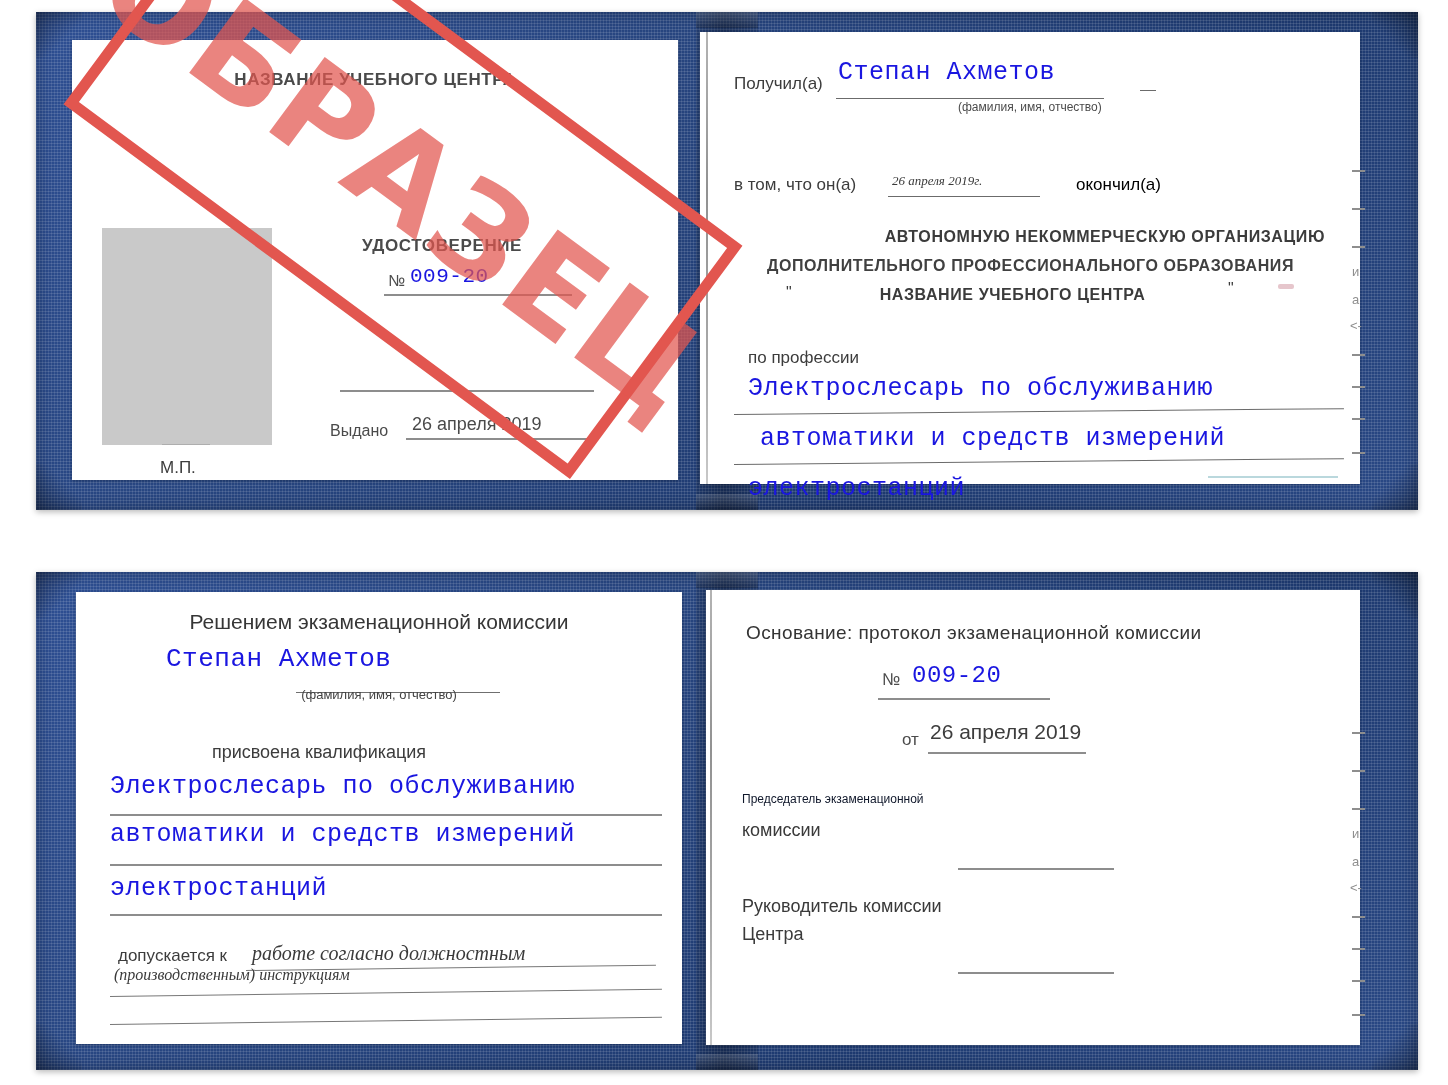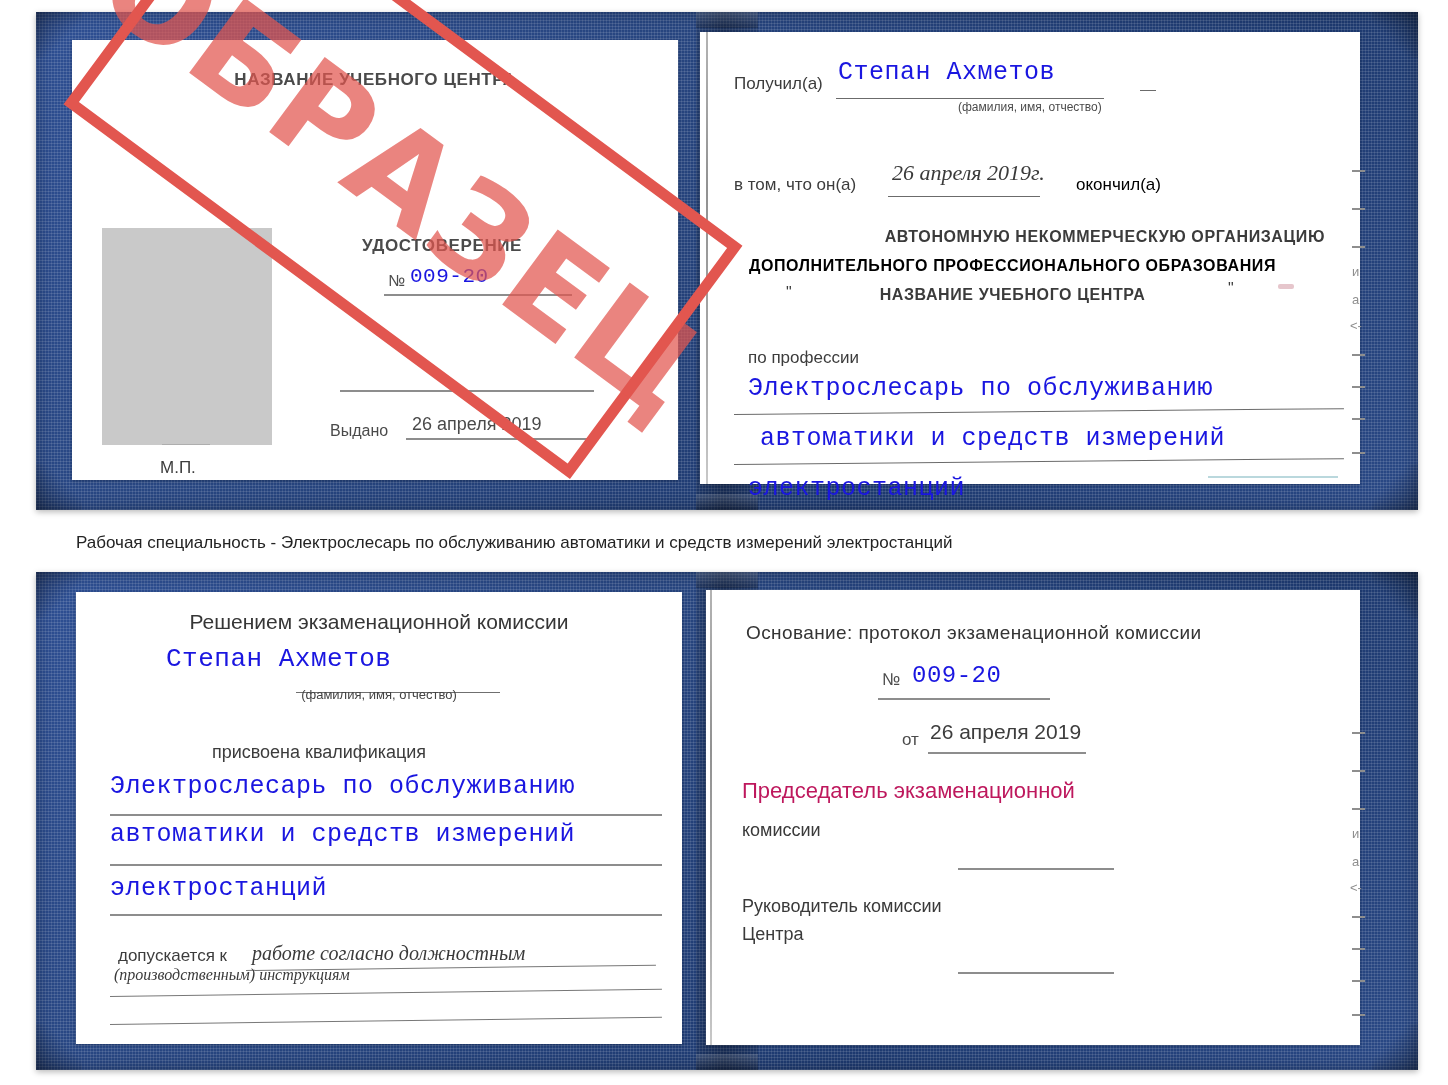--- a/index.html
+++ b/index.html
@@ -152,26 +152,26 @@
   <div class="paper right-page" style="left:700px;top:32px;width:660px;height:452px;">
     <div class="inner-gutter" style="left:6px;"></div>
 
     <div class="t" style="left:34px;top:42px;font-size:17px;color:#3c3c3c;">Получил(а)</div>
     <div class="t hand" style="left:138px;top:26px;font-size:25px;">Степан Ахметов</div>
     <div class="rule dark" style="left:136px;top:66px;width:268px;"></div>
     <div class="t" style="left:258px;top:68px;font-size:12px;color:#4b4b4b;">(фамилия, имя, отчество)</div>
     <div class="rule dark" style="left:440px;top:58px;width:16px;"></div>
 
     <div class="t" style="left:34px;top:143px;font-size:17px;color:#3c3c3c;">в том, что он(а)</div>
-    <div class="t ital" style="left:192px;top:128px;font-size:22px;text-align:center;">26 апреля 2019г.</div>
+    <div class="t ital" style="left:192px;top:141px;font-size:13px;text-align:center;">26 апреля 2019г.</div>
     <div class="rule dark" style="left:188px;top:164px;width:152px;"></div>
     <div class="t" style="left:376px;top:143px;font-size:17px;color:#000000;">окончил(а)</div>
 
     <div class="t caps" style="left:0;top:196px;width:625px;text-align:right;font-size:16px;color:#3b3b3b;">АВТОНОМНУЮ НЕКОММЕРЧЕСКУЮ ОРГАНИЗАЦИЮ</div>
-    <div class="t caps" style="left:0;top:225px;width:625px;text-align:center;font-size:16px;color:#000000;">ДОПОЛНИТЕЛЬНОГО ПРОФЕССИОНАЛЬНОГО ОБРАЗОВАНИЯ</div>
+    <div class="t caps" style="left:18px;top:225px;width:625px;text-align:center;font-size:16px;color:#404040;">ДОПОЛНИТЕЛЬНОГО ПРОФЕССИОНАЛЬНОГО ОБРАЗОВАНИЯ</div>
     <div class="t" style="left:86px;top:252px;font-size:16px;color:#3b3b3b;">"</div>
     <div class="t caps" style="left:0;top:254px;width:625px;text-align:center;font-size:16px;color:#3b3b3b;">НАЗВАНИЕ УЧЕБНОГО ЦЕНТРА</div>
     <div class="t" style="left:528px;top:248px;font-size:16px;color:#3b3b3b;">"</div>
 
     <div class="t" style="left:48px;top:316px;font-size:17px;color:#3c3c3c;">по профессии</div>
 
     <div class="t hand" style="left:48px;top:342px;font-size:25px;">Электрослесарь по обслуживанию</div>
     <div class="rule dark tilt1" style="left:34px;top:382px;width:610px;"></div>
 
     <div class="t hand" style="left:60px;top:392px;font-size:25px;">автоматики и средств измерений</div>
@@ -194,21 +194,20 @@
     <div class="bleed-dash" style="left:4px;top:218px;"></div>
     <div class="bleed-dash" style="left:4px;top:250px;"></div>
     <div class="bleed-dash" style="left:4px;top:284px;"></div>
   </div>
 
   <div class="watermark" style="left:88px;top:30px;width:630px;height:290px;transform:rotate(36.5deg);">
     <div class="wm-frame"></div>
     <div class="wm-text" style="font-size:128px;">ОБРАЗЕЦ</div>
   </div>
 
-  <div class="caption" style="left:76px;top:530px;">Рабочая специальность - Электрослесарь по обслуживанию автоматики и средств измерений электростанций</div>
 
   <div class="book" style="left:36px;top:572px;width:1382px;height:498px;">
     <div class="book-inner-shadow"></div>
     <div class="fold tl"></div>
     <div class="fold tr"></div>
     <div class="fold bl"></div>
     <div class="fold br"></div>
     <div class="spine" style="left:660px;"></div>
     <div class="spine-tab" style="left:660px;top:0;"></div>
     <div class="spine-tab" style="left:660px;bottom:0;"></div>
@@ -249,21 +248,21 @@
     <div class="t" style="left:40px;top:32px;font-size:19px;color:#343434;letter-spacing:.4px;">Основание: протокол экзаменационной комиссии</div>
 
     <div class="t" style="left:176px;top:80px;font-size:17px;color:#4c4c4c;">№</div>
     <div class="t hand" style="left:206px;top:72px;font-size:24px;">009-20</div>
     <div class="rule" style="left:172px;top:108px;width:172px;"></div>
 
     <div class="t" style="left:196px;top:140px;font-size:17px;color:#4c4c4c;">от</div>
     <div class="t" style="left:224px;top:130px;font-size:21px;color:#3d3d3d;">26 апреля 2019</div>
     <div class="rule" style="left:222px;top:162px;width:158px;"></div>
 
-    <div class="t" style="left:36px;top:188px;font-size:22px;color:#be185d;">Председатель экзаменационной</div>
+    <div class="t" style="left:36px;top:202px;font-size:12px;color:#0f172a;">Председатель экзаменационной</div>
     <div class="t" style="left:36px;top:230px;font-size:18px;color:#3a3a3a;">комиссии</div>
     <div class="rule" style="left:252px;top:278px;width:156px;"></div>
 
     <div class="t" style="left:36px;top:306px;font-size:18px;color:#3a3a3a;">Руководитель комиссии</div>
     <div class="t" style="left:36px;top:334px;font-size:18px;color:#3a3a3a;">Центра</div>
     <div class="rule" style="left:252px;top:382px;width:156px;"></div>
   </div>
 
   <div style="position:absolute;left:1348px;top:730px;width:34px;height:316px;">
     <div class="bleed-dash" style="left:4px;top:2px;"></div>

